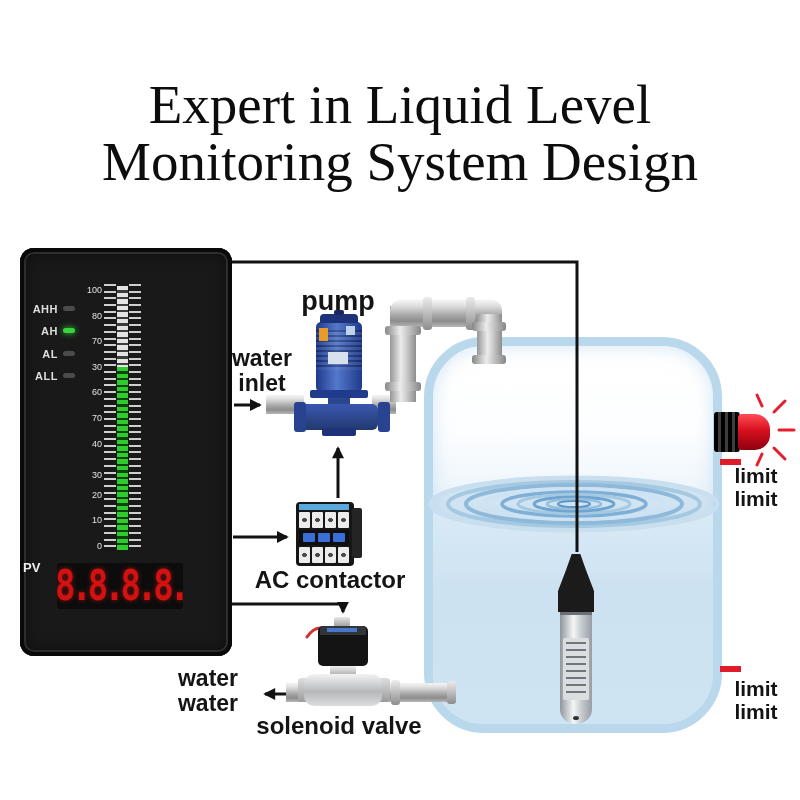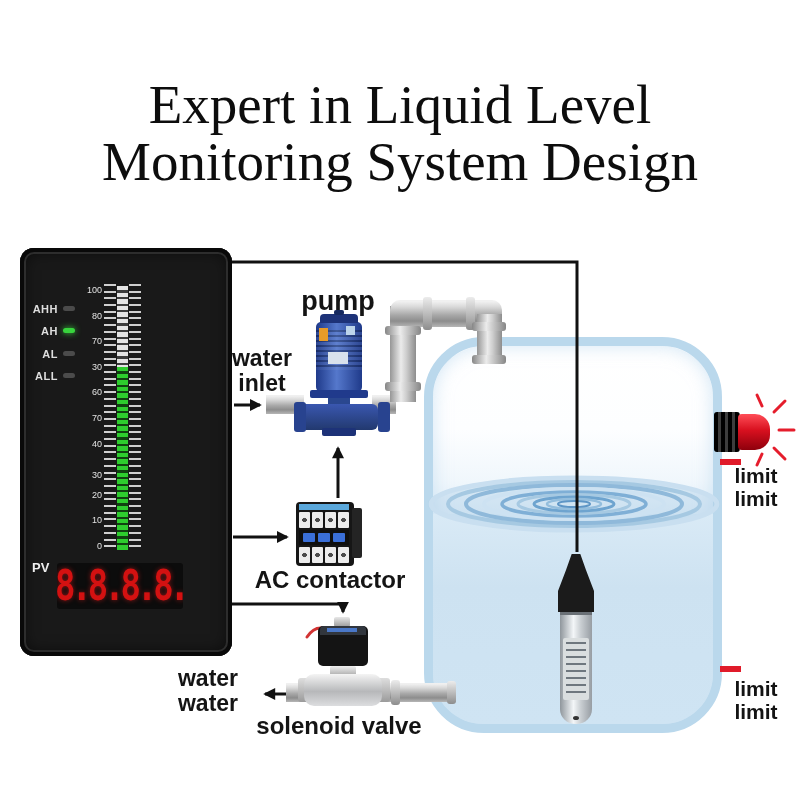--- a/index.html
+++ b/index.html
@@ -53,21 +53,21 @@
   .bar-green{height:183px;background:repeating-linear-gradient(180deg,#2ecd2e 0 4.4px,#114311 4.4px 6.6px);}
   .keypad{position:absolute;left:125px;top:139px;width:74px;height:156px;
         background:#a9c3e2;border-radius:5px;box-shadow:inset 0 0 5px rgba(255,255,255,.55);}
   .set-btn{position:absolute;left:8px;top:8px;width:36px;height:26px;border-radius:50%;
         box-sizing:border-box;border:2px solid #eefaf5;text-align:center;color:#fff;
         background:linear-gradient(180deg,#35dcb4,#0bb68c);}
   .set-txt{display:block;font-size:10px;line-height:11px;margin-top:2px;font-weight:bold;}
   .set-sym{display:block;font-size:9px;line-height:8px;}
   .kcap{position:absolute;left:48px;width:26px;font-size:12px;line-height:14px;color:#0d0d0d;}
   .kbtn{position:absolute;left:7px;}
-  .pv-label{position:absolute;left:12px;top:312px;font-size:13px;font-weight:bold;color:#eee;}
+  .pv-label{position:absolute;left:3px;top:312px;font-size:13px;font-weight:bold;color:#eee;}
   .pv-display{position:absolute;left:37px;top:315px;width:126px;height:46px;background:#0c0c0c;
         border-radius:3px;text-align:center;overflow:hidden;}
   .pv-digits{display:block;font-family:"DejaVu Sans Mono",monospace;font-weight:bold;
         font-size:33px;line-height:46px;letter-spacing:-4px;color:#d31111;
         text-shadow:0 0 5px rgba(235,30,30,.55);transform:scale(1.03,1.28);transform-origin:50% 52%;}
 
   
   .pump{position:absolute;left:294px;top:310px;width:96px;height:126px;z-index:5;}
   .pump div{position:absolute;}
   .p-cap{left:26px;top:4px;width:38px;height:9px;background:#1d3278;border-radius:4px 4px 0 0;}

